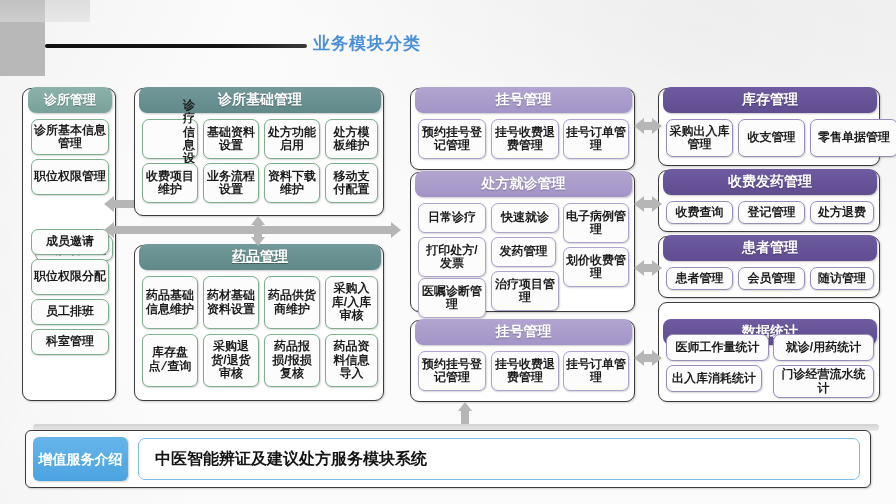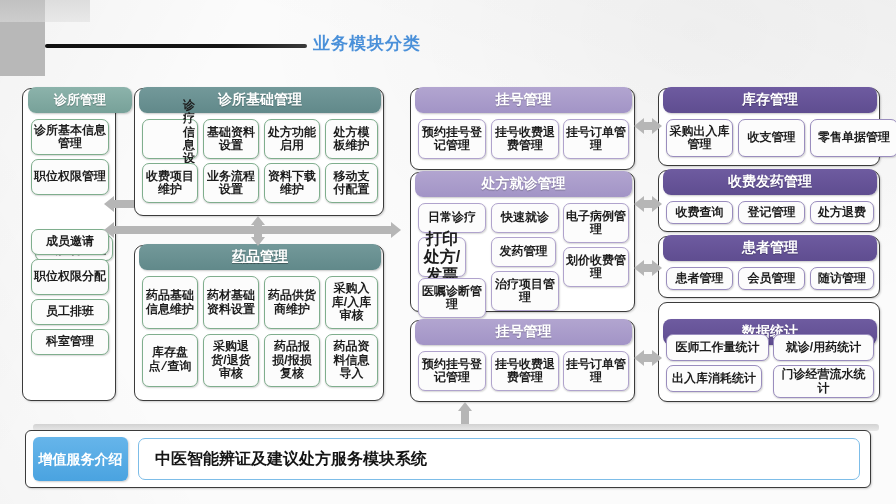--- a/index.html
+++ b/index.html
@@ -105,21 +105,21 @@
 <body>
 
 <div class="slide">
 
   <div class="grey-band"></div>
   <div class="grey-band2"></div>
   <div class="title-rule"></div>
   <div class="title-text">业务模块分类</div>
 
   <div class="panel framed" style="left:22px;top:88px;width:94px;height:313px;">
-    <div class="hdr green-lt" style="position:absolute;left:5px;top:-2px;width:104px;height:26px;font-size:13px;">
+    <div class="hdr green-lt" style="position:absolute;left:5px;top:-2px;width:84px;height:26px;font-size:13px;">
       <span>诊所管理</span>
     </div>
     <div class="cell g" style="position:absolute;left:8px;top:30px;width:78px;height:36px;font-size:12px;">
         <span>诊所基本信息管理</span>
       </div>
     <div class="cell g" style="position:absolute;left:8px;top:70px;width:78px;height:36px;font-size:12px;">
         <span>职位权限管理</span>
       </div>
     <div class="cell g" style="position:absolute;left:12px;top:110px;width:78px;height:26px;font-size:16px;margin-top:36px;">
         <span>成员管理</span>
@@ -219,21 +219,21 @@
     </div>
     <div class="cell p" style="position:absolute;left:7px;top:30px;width:68px;height:30px;font-size:12px;">
         <span>日常诊疗</span>
       </div>
     <div class="cell p" style="position:absolute;left:80px;top:30px;width:68px;height:30px;font-size:12px;">
         <span>快速就诊</span>
       </div>
     <div class="cell p" style="position:absolute;left:152px;top:30px;width:66px;height:40px;font-size:12px;">
         <span>电子病例管理</span>
       </div>
-    <div class="cell p" style="position:absolute;left:7px;top:64px;width:48px;height:40px;font-size:16px;">
+    <div class="cell p" style="position:absolute;left:7px;top:64px;width:68px;height:40px;font-size:12px;">
         <span>打印处方/发票</span>
       </div>
     <div class="cell p" style="position:absolute;left:80px;top:64px;width:65px;height:30px;font-size:12px;">
         <span>发药管理</span>
       </div>
     <div class="cell p" style="position:absolute;left:152px;top:74px;width:66px;height:40px;font-size:12px;">
         <span>划价收费管理</span>
       </div>
     <div class="cell p" style="position:absolute;left:7px;top:105px;width:68px;height:40px;font-size:12px;">
         <span>医嘱诊断管理</span>

